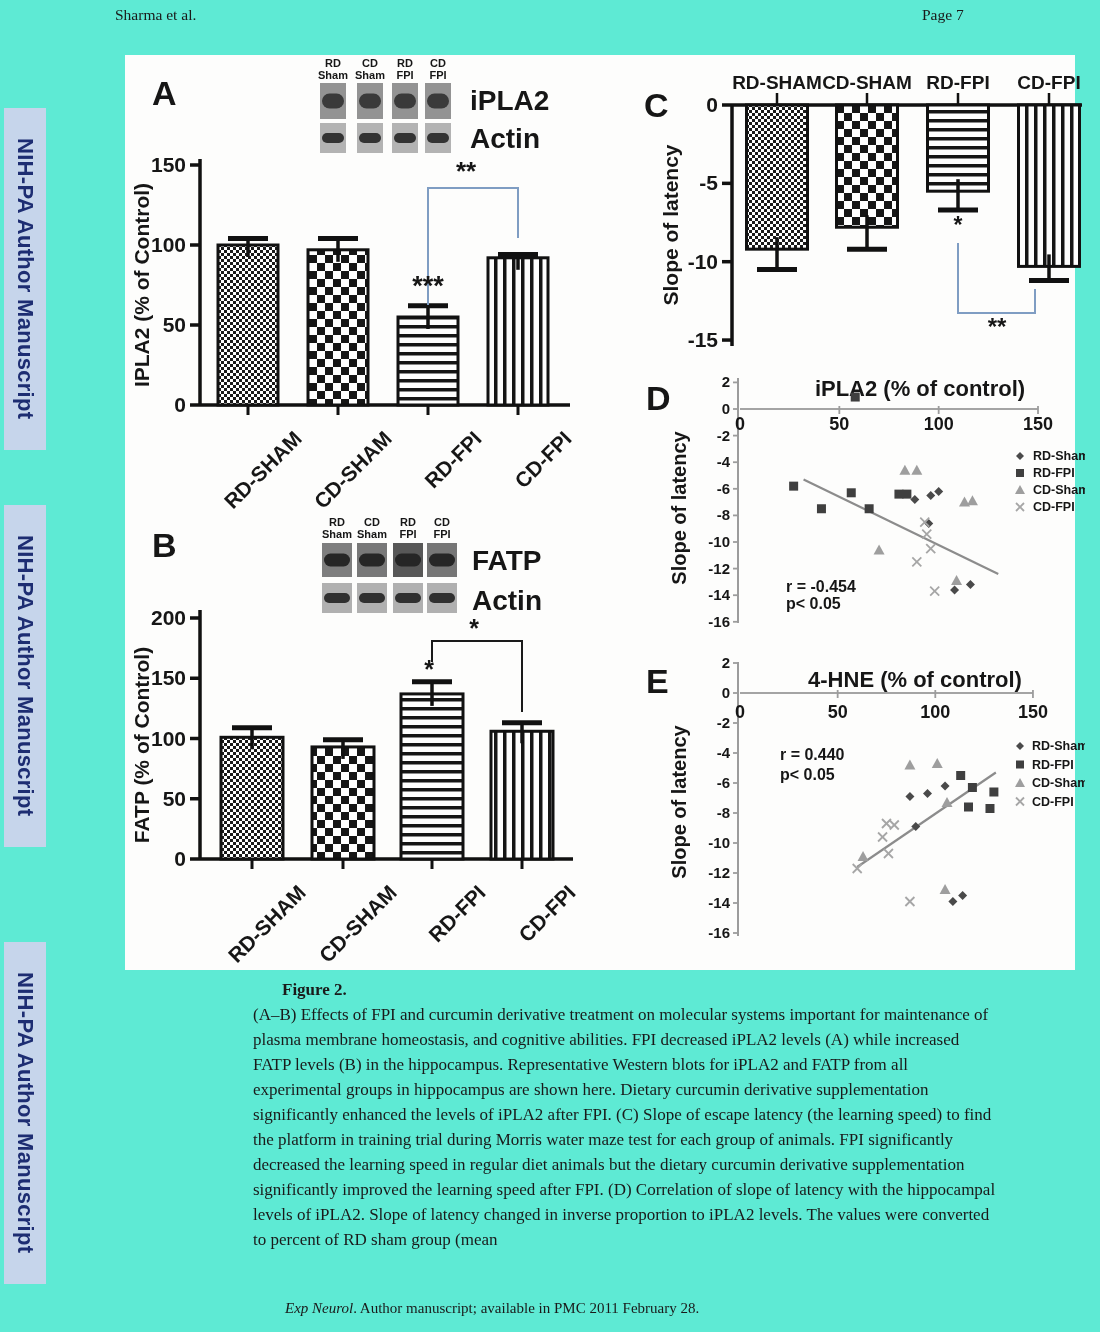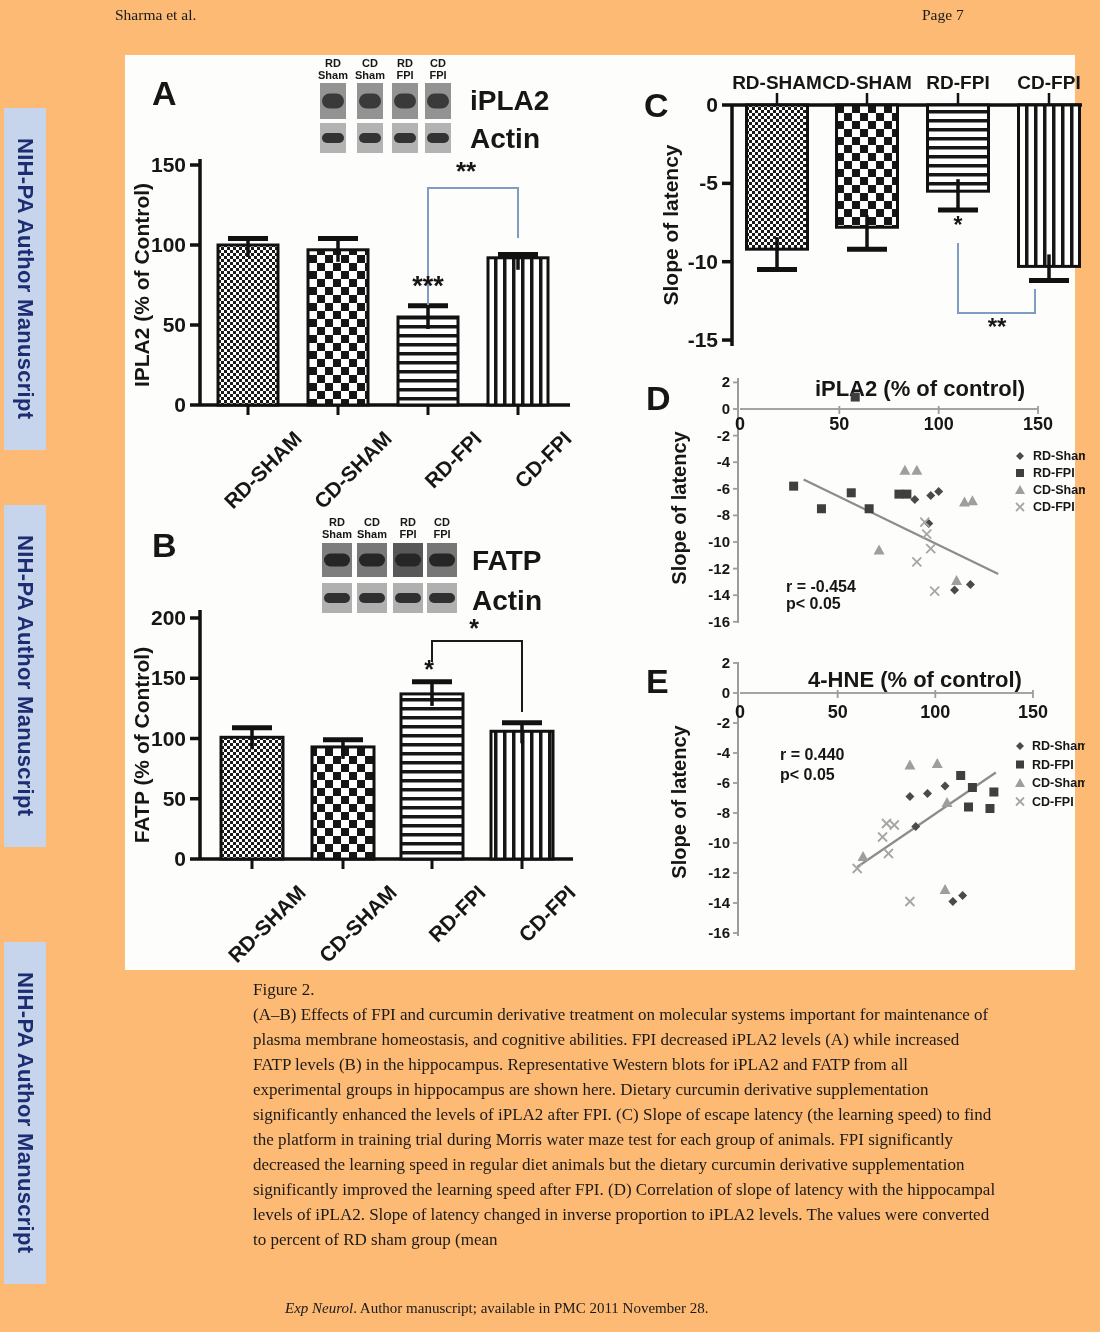--- a/index.html
+++ b/index.html
@@ -1,32 +1,32 @@
 <!DOCTYPE html>
 <html><head>
 <meta charset="utf-8">
 <style>
   html,body{margin:0;padding:0;background:#ffffff;}
-  .page{position:relative;width:1100px;height:1332px;background:#fdba74;overflow:hidden;
+  .page{position:relative;width:1100px;height:1332px;background:#5eead4;overflow:hidden;
         font-family:"Liberation Serif", serif;color:#1a1a1a;}
   .hdr-author{position:absolute;left:115px;top:6px;font-size:15.5px;}
   .hdr-page{position:absolute;left:922px;top:6px;font-size:15.5px;}
   .banner{position:absolute;left:4px;width:42px;height:342px;
           display:flex;align-items:center;justify-content:center;}
   .banner span{writing-mode:vertical-rl;font-family:"Liberation Sans", sans-serif;
           font-size:22px;font-weight:600;letter-spacing:.3px;white-space:nowrap;}
   .b1{top:108px;} .b2{top:505px;} .b3{top:942px;}
   .figure{position:absolute;left:125px;top:55px;width:950px;height:915px;background:#fdfdfc;}
   .panel-svg{position:absolute;}
   #svgA{left:0;top:0;}  #svgB{left:0;top:445;}
   #svgB{left:0px;top:445px;} #svgC{left:495px;top:10px;}
   #svgD{left:495px;top:315px;} #svgE{left:495px;top:595px;}
   svg text{font-family:"Liberation Sans", sans-serif;fill:#161616;}
   .caption{position:absolute;left:253px;top:977px;width:745px;font-size:17px;line-height:25px;}
-  .caption-title{font-weight:normal;}
+  .caption-title{font-weight:bold;margin-left:29px;}
   .footer{position:absolute;left:285px;top:1300px;font-size:15px;}
   .footer .it{font-style:italic;text-align:right;}
 </style>
 </head>
 <body>
 
 <div class="page">
   <span class="hdr-author">Sharma et al.</span>
   <span class="hdr-page">Page 7</span>
 
@@ -416,15 +416,15 @@
         <text x="160" y="130" font-size="16" font-weight="bold" fill="#222">p&lt; 0.05</text>
       </svg>
   </div>
 
   <div class="caption">
     <div class="caption-title">Figure 2.</div>
     <div class="caption-body">(A–B) Effects of FPI and curcumin derivative treatment on molecular systems important for maintenance of plasma membrane homeostasis, and cognitive abilities. FPI decreased iPLA2 levels (A) while increased FATP levels (B) in the hippocampus. Representative Western blots for iPLA2 and FATP from all experimental groups in hippocampus are shown here. Dietary curcumin derivative supplementation significantly enhanced the levels of iPLA2 after FPI. (C) Slope of escape latency (the learning speed) to find the platform in training trial during Morris water maze test for each group of animals. FPI significantly decreased the learning speed in regular diet animals but the dietary curcumin derivative supplementation significantly improved the learning speed after FPI. (D) Correlation of slope of latency with the hippocampal levels of iPLA2. Slope of latency changed in inverse proportion to iPLA2 levels. The values were converted to percent of RD sham group (mean</div>
   </div>
 
   <div class="footer">
-    <span class="it">Exp Neurol</span><span>. Author manuscript; available in PMC 2011 November 28.</span>
+    <span class="it">Exp Neurol</span><span>. Author manuscript; available in PMC 2011 February 28.</span>
   </div>
 </div>
 
 </body></html>

